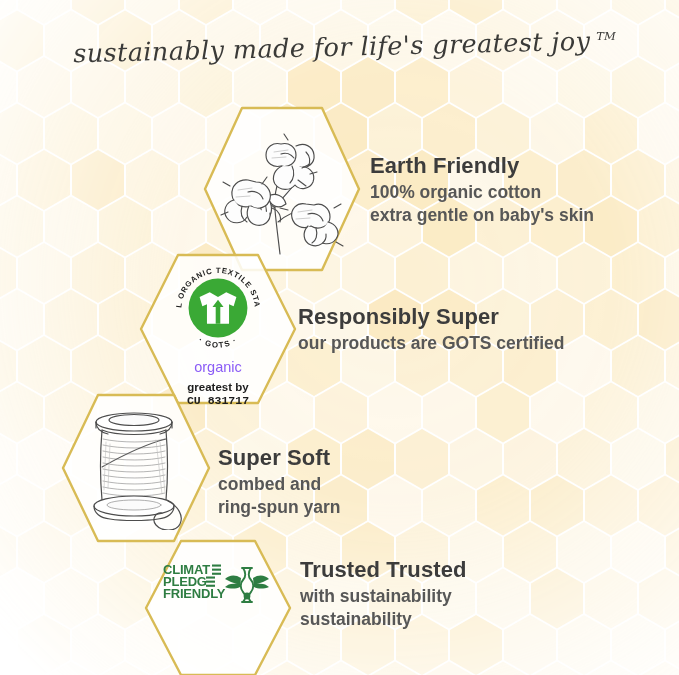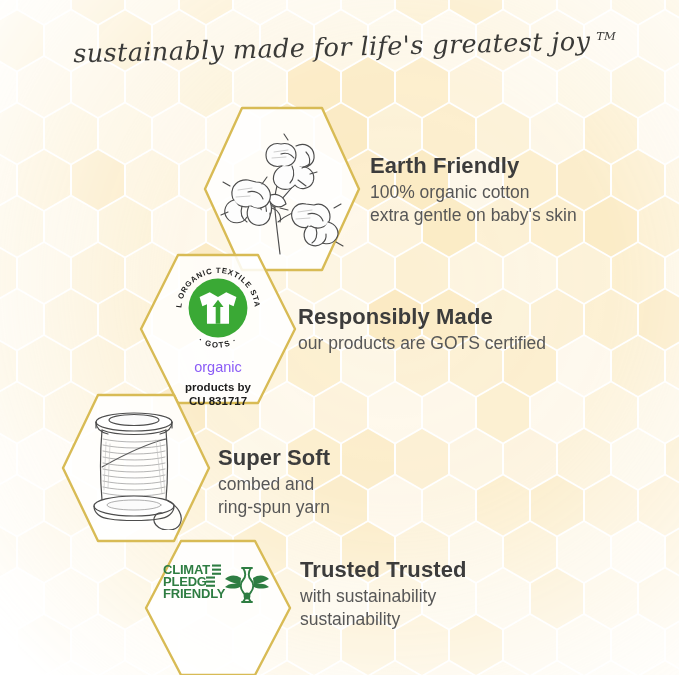--- a/index.html
+++ b/index.html
@@ -59,21 +59,21 @@
     font-size: 22px;
     font-weight: bold;
     color: #3c3c3c;
     letter-spacing: 0.1px;
     line-height: 1.28;
     margin: 0 0 1px 0;
     white-space: nowrap;
   }
   .f-line {
     font-size: 17.5px;
-    font-weight: normal;
+    font-weight: bold;
     color: #575757;
     line-height: 1.30;
     margin: 0;
     white-space: nowrap;
   }
 
   
   .gots-organic {
     font-size: 14.5px;
     color: #8b5cf6;
@@ -468,26 +468,26 @@
       <path d="M50 41 L44 49 L47.5 49 L47.5 67 L52.5 67 L52.5 49 L56 49 Z" fill="#3aa935"></path>
 
       <text font-family="'Liberation Sans', sans-serif" font-size="8.4" font-weight="bold" fill="#1d1d1d" letter-spacing="0.9">
         <textPath href="#gotsArcTop" startOffset="50%" text-anchor="middle">GLOBAL ORGANIC TEXTILE STANDARD</textPath>
       </text>
       <text font-family="'Liberation Sans', sans-serif" font-size="8.6" font-weight="bold" fill="#1d1d1d" letter-spacing="1.4">
         <textPath href="#gotsArcBot" startOffset="50%" text-anchor="middle">· GOTS ·</textPath>
       </text>
     </svg>
     <div class="gots-organic">organic</div>
-    <div class="gots-sub">products by</div>
-    <div class="gots-sub" style="margin-top:0;">CU 831717</div>
+    <div class="gots-sub">greatest by</div>
+    <div class="gots-sub" style="margin-top:0;font-family:Liberation Mono, monospace;">CU 831717</div>
   </div>
 
   <div class="text-col" style="left:298px; top:303px;">
-    <div class="f-title">Responsibly Made</div>
+    <div class="f-title">Responsibly Super</div>
     <div class="f-line">our products are GOTS certified</div>
   </div>
 
   <div class="hex-badge" style="left:60px; top:392px;">
     <svg width="152" height="152" viewBox="0 0 152 152">
       <polygon points="38,3 114,3 149,76 114,149 38,149 3,76" fill="#ffffff" fill-opacity="0.86" stroke="#d8bb55" stroke-width="2.4" stroke-linejoin="round"></polygon>
     </svg>
   </div>
 
   <svg class="hex-inner" style="left:78px; top:406px;" width="118" height="124" viewBox="0 0 118 124">

